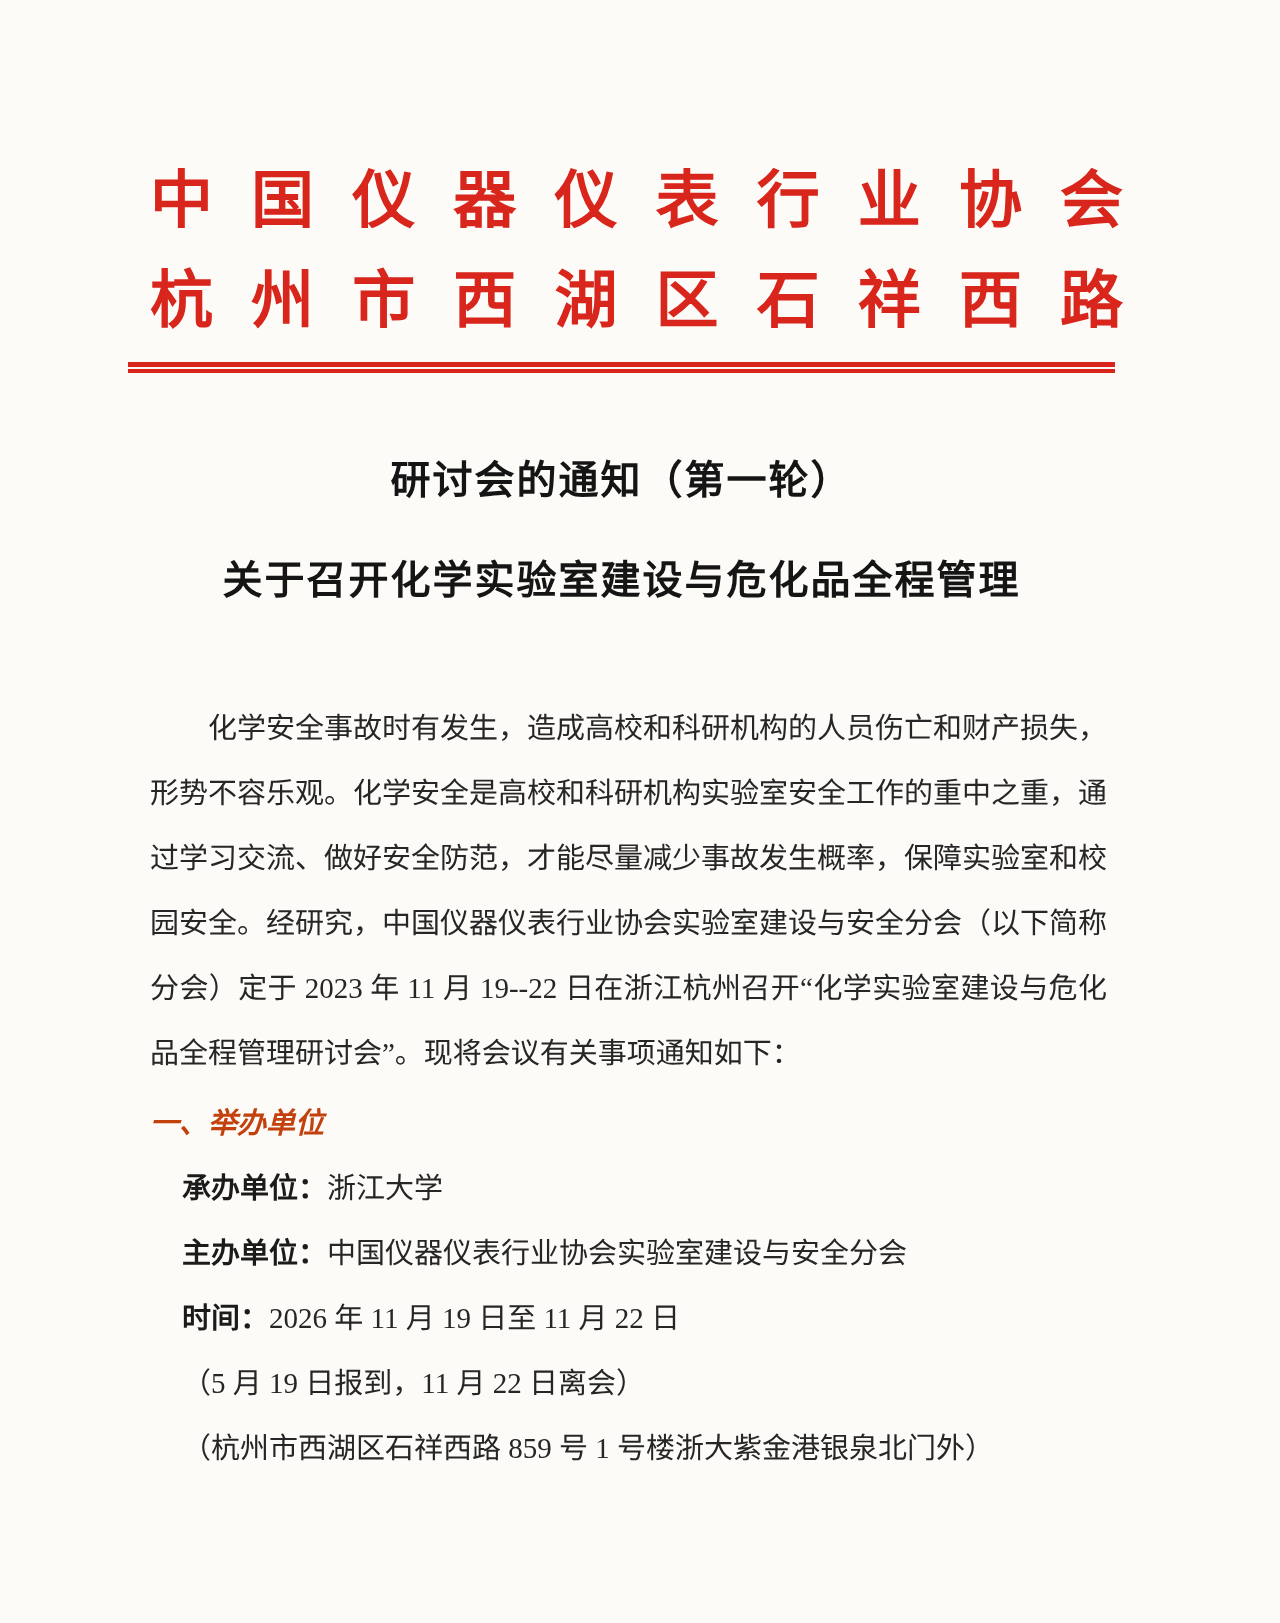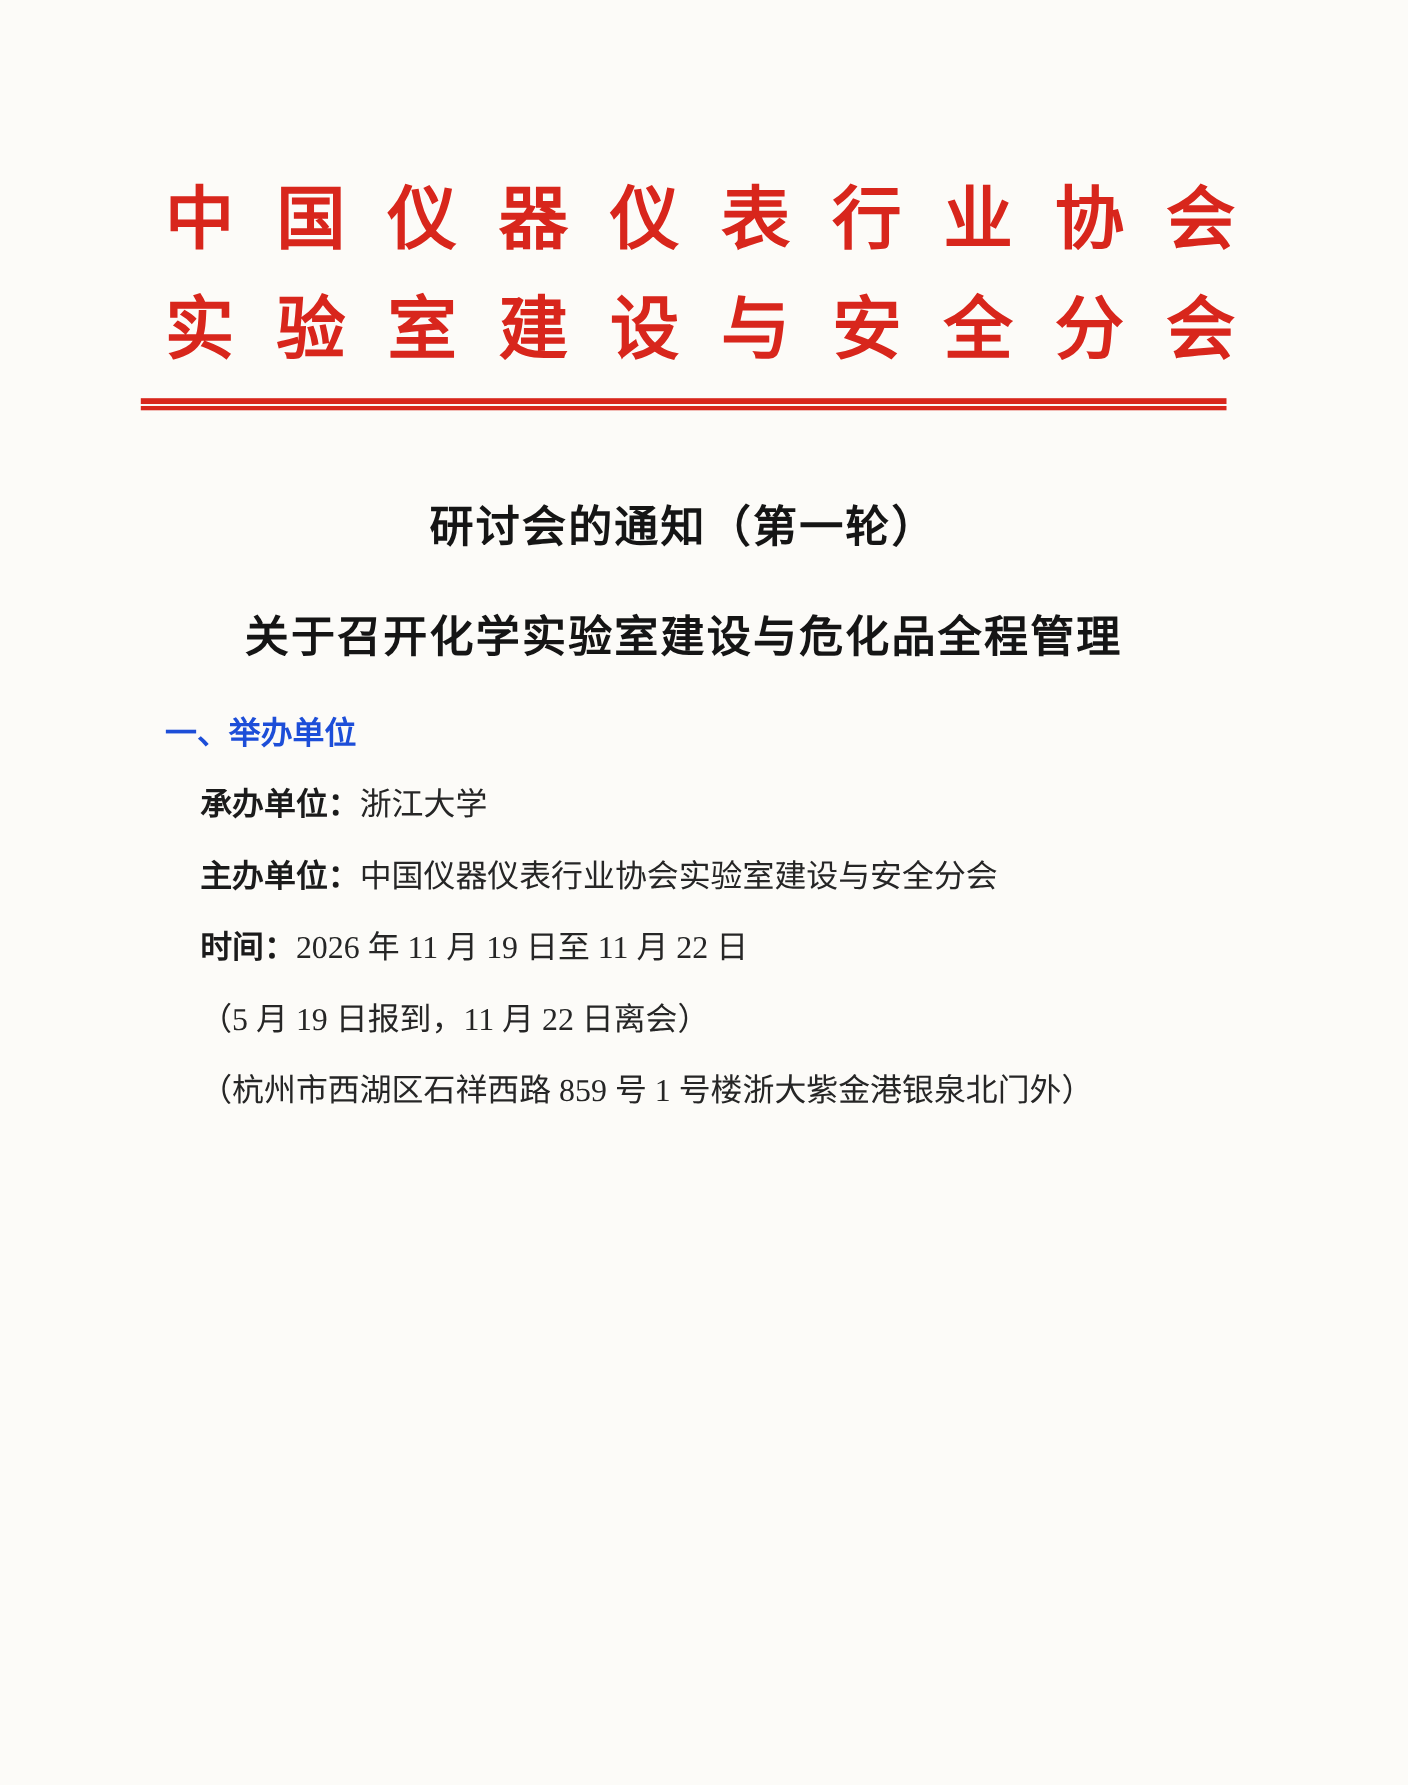--- a/index.html
+++ b/index.html
@@ -70,46 +70,48 @@
   }
 
   .intro {
     margin-top: 66px;
     text-indent: 2em;
     text-align: justify;
   }
 
   .section-heading {
     font-weight: 700;
-    color: #1d4ed8;
+    color: #c2410c;
+    font-style: italic;
   }
   .section-heading.first { margin-top: 5px; }
   .section-heading.second { margin-top: 22px; }
 
   .item-line { padding-left: 32px; }
   .item-label { font-weight: 700; color: #1b1b1b; }
 </style>
 </head>
 <body>
 
 <div class="page">
 
   <header>
     <div class="org-line">中国仪器仪表行业协会</div>
-    <div class="org-line">实验室建设与安全分会</div>
+    <div class="org-line">杭州市西湖区石祥西路</div>
     <div class="header-rule"></div>
   </header>
 
   <h1 class="doc-title">
     <div>研讨会的通知（第一轮）</div>
     <div>关于召开化学实验室建设与危化品全程管理</div>
   </h1>
 
   <main class="doc-main">
 
+    <p class="intro">化学安全事故时有发生，造成高校和科研机构的人员伤亡和财产损失，形势不容乐观。化学安全是高校和科研机构实验室安全工作的重中之重，通过学习交流、做好安全防范，才能尽量减少事故发生概率，保障实验室和校园安全。经研究，中国仪器仪表行业协会实验室建设与安全分会（以下简称分会）定于 2023 年 11 月 19--22 日在浙江杭州召开“化学实验室建设与危化品全程管理研讨会”。现将会议有关事项通知如下：</p>
 
     <div class="section-heading first">一、举办单位</div>
 
     <div class="item-line">
       <span class="item-label">承办单位：</span><span>浙江大学</span>
     </div>
 
     <div class="item-line">
       <span class="item-label">主办单位：</span><span>中国仪器仪表行业协会实验室建设与安全分会</span>
     </div>

